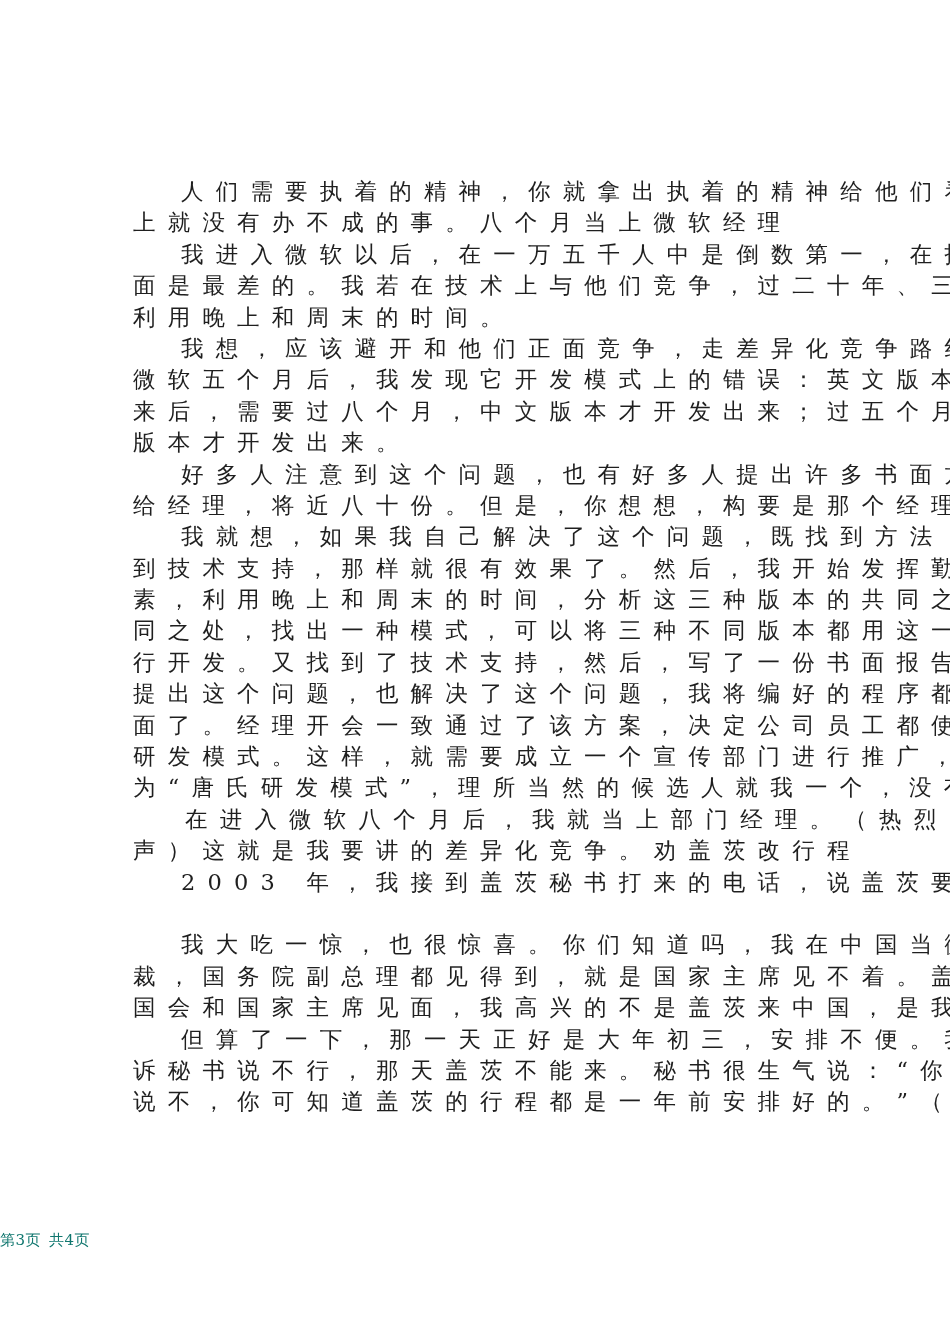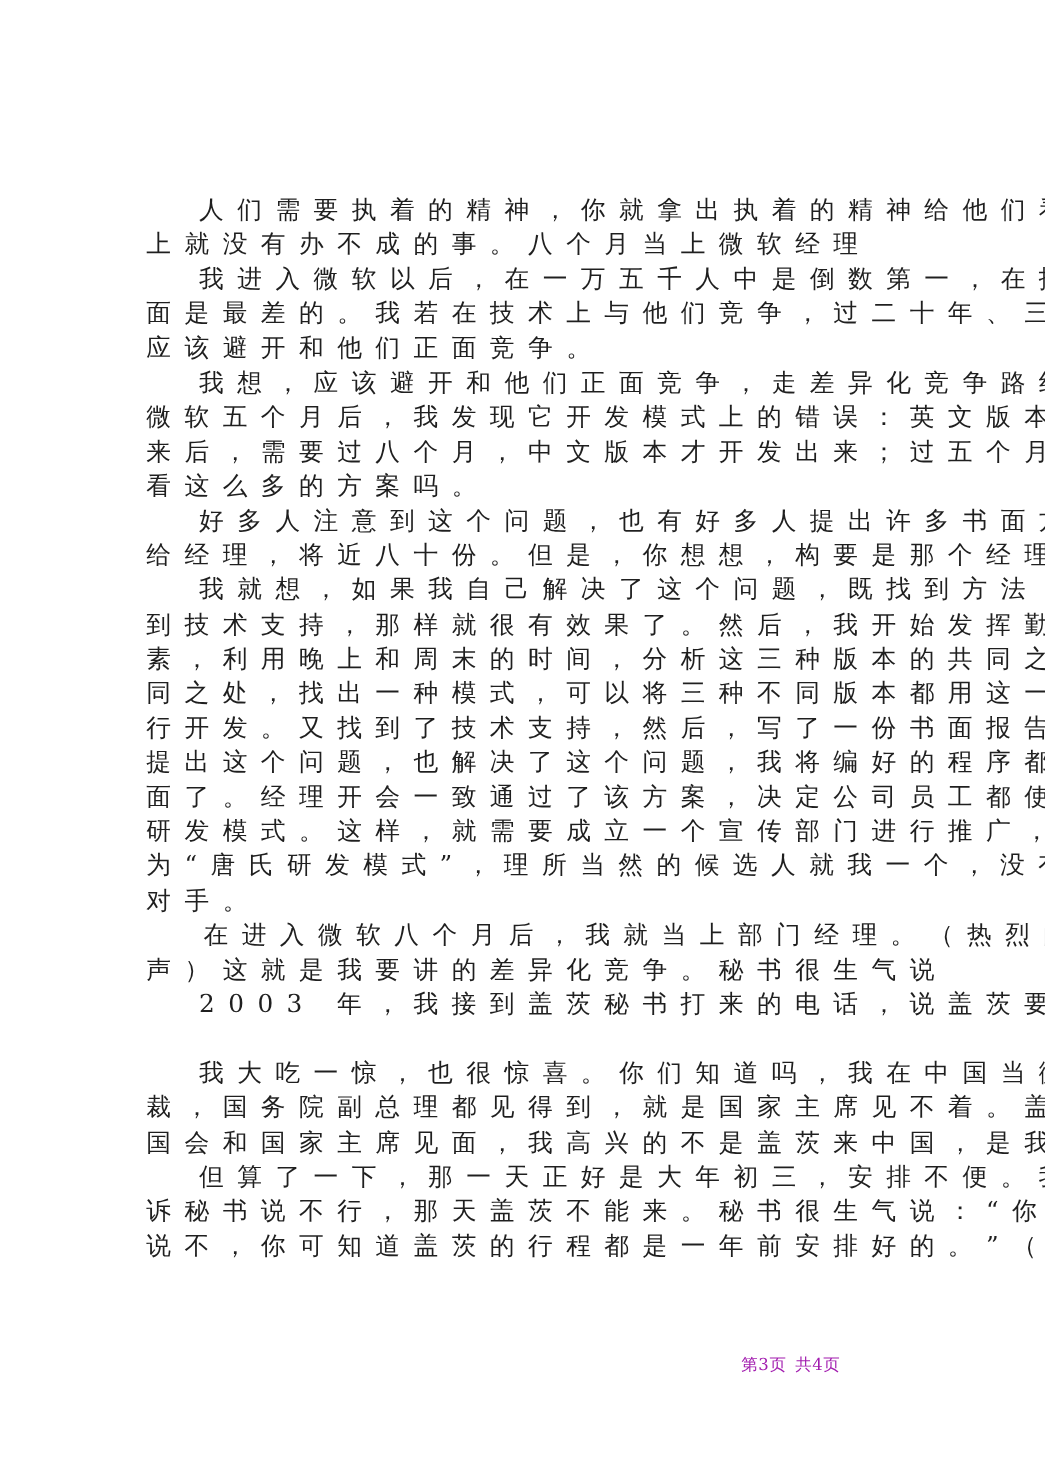--- a/index.html
+++ b/index.html
@@ -44,62 +44,61 @@
       padding-left: 52px;
     }
     .line.blank {
       height: 31.4px;
     }
     .footer {
       position: absolute;
       left: 0;
       top: 1231px;
       width: 764px;
-      text-align: right;
+      text-align: left;
       font-size: 15px;
-      color: #a21caf;
+      color: #0f766e;
       letter-spacing: 0.5px;
     }
     .footer span { display: inline-block; }
     .footer .gap { width: 8px; }
   </style>
 </head>
 <body>
 
 <div class="page">
   <div class="body-text">
 
     <div class="line indent">人们需要执着的精神，你就拿出执着的精神给他们看，世</div>
     <div class="line">上就没有办不成的事。八个月当上微软经理</div>
 
     <div class="line indent">我进入微软以后，在一万五千人中是倒数第一，在技术方</div>
     <div class="line">面是最差的。我若在技术上与他们竞争，过二十年、三十年，</div>
-    <div class="line">应该避开和他们正面竞争。</div>
+    <div class="line">利用晚上和周末的时间。</div>
 
     <div class="line indent">我想，应该避开和他们正面竞争，走差异化竞争路线。在</div>
     <div class="line">微软五个月后，我发现它开发模式上的错误：英文版本开发出</div>
     <div class="line">来后，需要过八个月，中文版本才开发出来；过五个月，日语</div>
-    <div class="line">看这么多的方案吗。</div>
+    <div class="line">版本才开发出来。</div>
 
     <div class="line indent">好多人注意到这个问题，也有好多人提出许多书面方案交</div>
     <div class="line">给经理，将近八十份。但是，你想想，构要是那个经理，你会</div>
 
     <div class="line indent">我就想，如果我自己解决了这个问题，既找到方法，也找</div>
     <div class="line">到技术支持，那样就很有效果了。然后，我开始发挥勤奋的因</div>
     <div class="line">素，利用晚上和周末的时间，分析这三种版本的共同之处和不</div>
     <div class="line">同之处，找出一种模式，可以将三种不同版本都用这一模式进</div>
     <div class="line">行开发。又找到了技术支持，然后，写了一份书面报告，不仅</div>
     <div class="line">提出这个问题，也解决了这个问题，我将编好的程序都放在里</div>
     <div class="line">面了。经理开会一致通过了该方案，决定公司员工都使用这种</div>
     <div class="line">研发模式。这样，就需要成立一个宣传部门进行推广，我称之</div>
     <div class="line">为“唐氏研发模式”，理所当然的候选人就我一个，没有竞争</div>
-    <div class="line">对手。</div>
 
     <div class="line indent-wide">在进入微软八个月后，我就当上部门经理。（热烈的掌</div>
-    <div class="line">声）这就是我要讲的差异化竞争。秘书很生气说</div>
+    <div class="line">声）这就是我要讲的差异化竞争。劝盖茨改行程</div>
 
     <div class="line indent">2003 年，我接到盖茨秘书打来的电话，说盖茨要来中国。</div>
 
     <div class="line blank"></div>
 
     <div class="line indent">我大吃一惊，也很惊喜。你们知道吗，我在中国当微软总</div>
     <div class="line">裁，国务院副总理都见得到，就是国家主席见不着。盖茨来中</div>
     <div class="line">国会和国家主席见面，我高兴的不是盖茨来中国，是我可以见</div>
 
     <div class="line indent">但算了一下，那一天正好是大年初三，安排不便。我就告</div>

